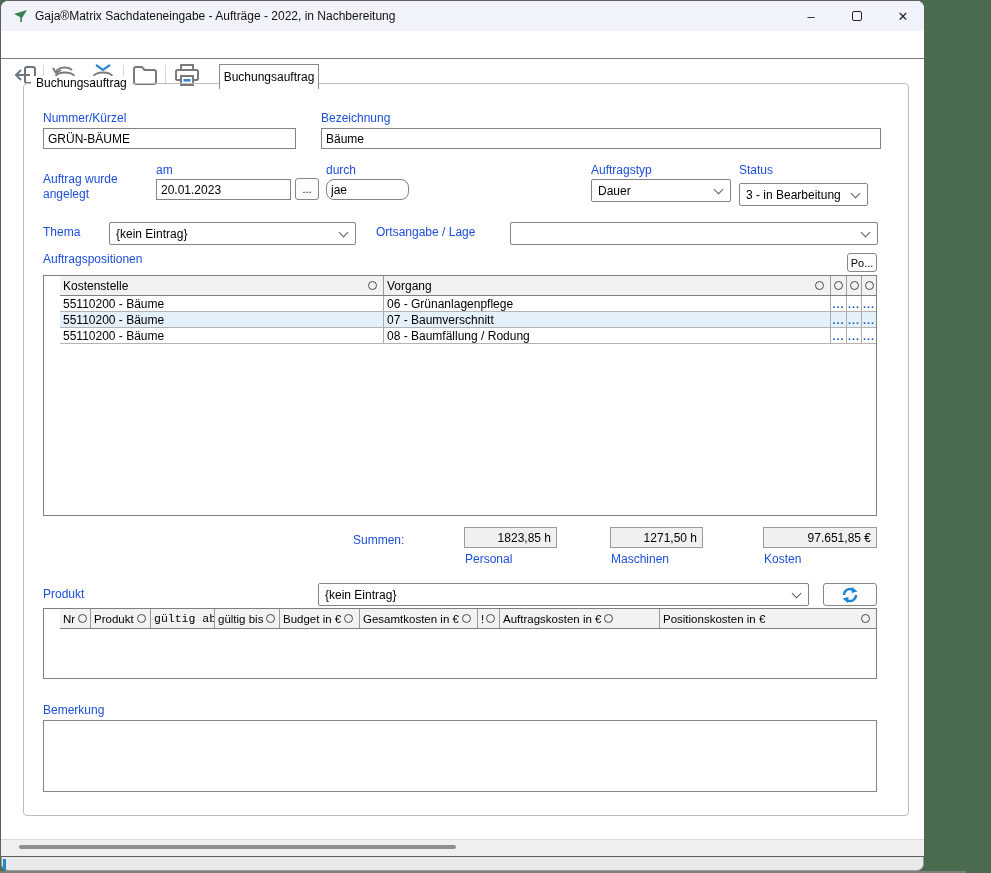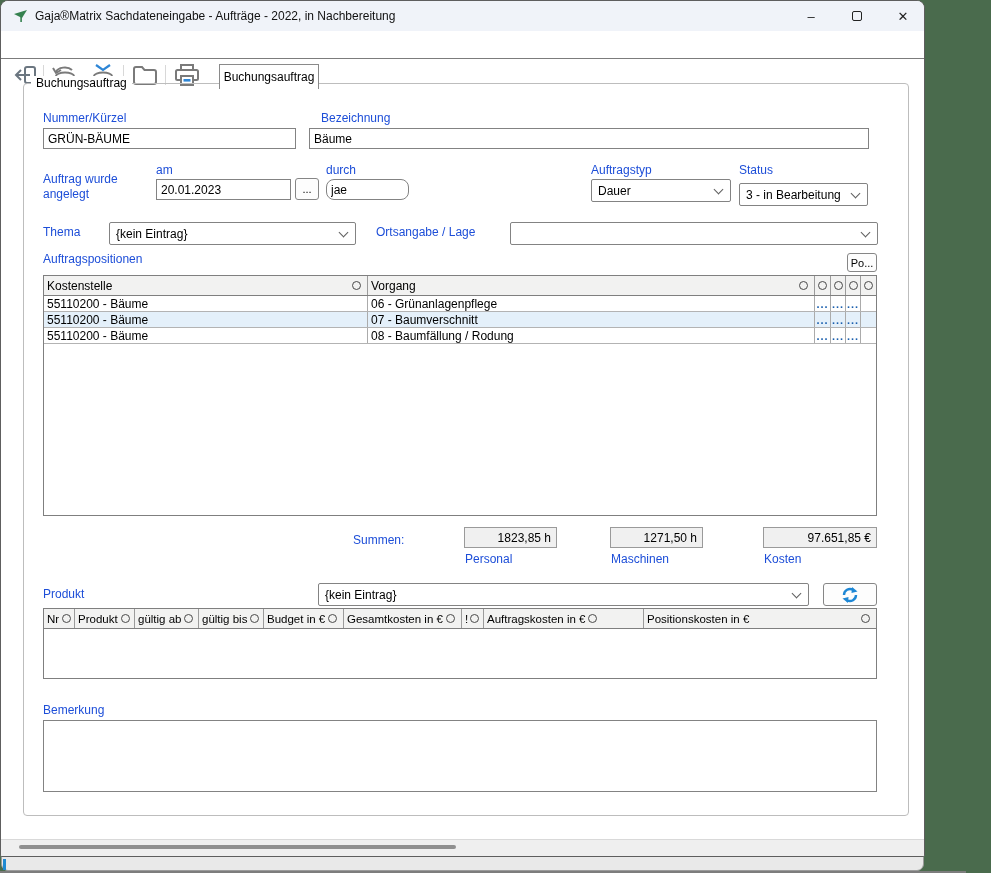--- a/index.html
+++ b/index.html
@@ -39,21 +39,21 @@
             font:12px "Liberation Sans", sans-serif; padding:0 4px; color:#000; }
   .combo { position:absolute; height:23px; border:1px solid #838383; border-radius:2px; background:#fff;
            font-size:12px; display:flex; align-items:center; padding:0 22px 0 6px; }
   .chev { position:absolute; right:8px; top:6px; width:7px; height:7px;
           border-right:1.4px solid #5f5f5f; border-bottom:1.4px solid #5f5f5f; transform:rotate(45deg); }
   .btn { position:absolute; background:#fdfdfd; border:1px solid #868686; border-radius:3px;
          font-size:11px; display:flex; align-items:center; justify-content:center; color:#000; }
   .robox { position:absolute; height:21px; background:#f0f0f0; border:1px solid #9a9a9a; font-size:12px;
            display:flex; align-items:center; justify-content:flex-end; padding-right:5px; }
 
-  .grid { position:absolute; background:#fff; border:1px solid #7f7f7f; overflow:hidden; }
+  .grid { position:absolute; background:#fff; border:1px solid #7f7f7f; overflow:hidden;padding-left:16px; }
   .ghead { display:flex; height:20px; background:#f2f2f1; border-bottom:1px solid #7f7f7f; font-size:12px; }
   .ghead2 { font-size:11.5px;text-align:center; }
   .gcell { display:flex; align-items:center; border-right:1px solid #9b9b9b; padding:0 3px; white-space:nowrap; overflow:hidden; flex:none; }
   .grow { display:flex; height:16px; border-bottom:1px solid #b3b3b3; font-size:12px; background:#fff; }
   .grow .gcell { border-right:1px solid #ababab; }
   .sel { background:#e4f0fa; }
   .circle { width:9px; height:9px; border:1px solid #4a4a4a; border-radius:50%; flex:none; background:transparent; }
   .mla { margin-left:auto; margin-right:3px; }
   .ctr { justify-content:center; padding:0; }
   .dots { color:#1a5fae; font-weight:bold; font-size:11px; letter-spacing:1px; line-height:8px; }
@@ -137,21 +137,21 @@
     </div>
   </div>
   <div class="tabline"></div>
 
   <div class="groupbox"></div>
   <span class="groupbox-label">Buchungsauftrag</span>
 
   <span class="label" style="left:42px; top:110px;">Nummer/Kürzel</span>
   <input class="tinput" style="left: 42px; top: 127px; width: 253px;" value="GRÜN-BÄUME">
   <span class="label" style="left:320px; top:110px;">Bezeichnung</span>
-  <input class="tinput" style="left: 308px; top: 127px; width: 560px;" value="Bäume">
+  <input class="tinput" style="left: 320px; top: 127px; width: 560px;" value="Bäume">
 
   <span class="label wraplabel" style="left:42px; top:171px; width:88px;">Auftrag wurde angelegt</span>
   <span class="label" style="left:155px; top:162px;">am</span>
   <input class="tinput" style="left: 155px; top: 178px; width: 135px;" value="20.01.2023">
   <div class="btn" style="left:294px; top:177px; width:24px; height:22px;">
     <span>...</span>
   </div>
   <span class="label" style="left:325px; top:162px;">durch</span>
   <input class="tinput" style="left: 325px; top: 178px; width: 83px; border-radius: 8px;" value="jae">
   <span class="label" style="left:590px; top:162px;">Auftragstyp</span>
@@ -294,21 +294,21 @@
   <div class="grid" style="left:42px; top:607px; width:834px; height:71px;">
     <div class="ghead ghead2">
       <div class="gcell" style="width:31px;">
           <span>Nr</span>
           <span class="circle" style="margin-left:3px;"></span>
         </div>
       <div class="gcell" style="width:60px;">
           <span>Produkt</span>
           <span class="circle" style="margin-left:3px;"></span>
         </div>
-      <div class="gcell" style="width:64px;">
+      <div class="gcell" style="width:64px;font-family:Liberation Mono, monospace;">
           <span>gültig ab</span>
           <span class="circle" style="margin-left:3px;"></span>
         </div>
       <div class="gcell" style="width:65px;">
           <span>gültig bis</span>
           <span class="circle" style="margin-left:3px;"></span>
         </div>
       <div class="gcell" style="width:80px;">
           <span>Budget in €</span>
           <span class="circle" style="margin-left:3px;"></span>

